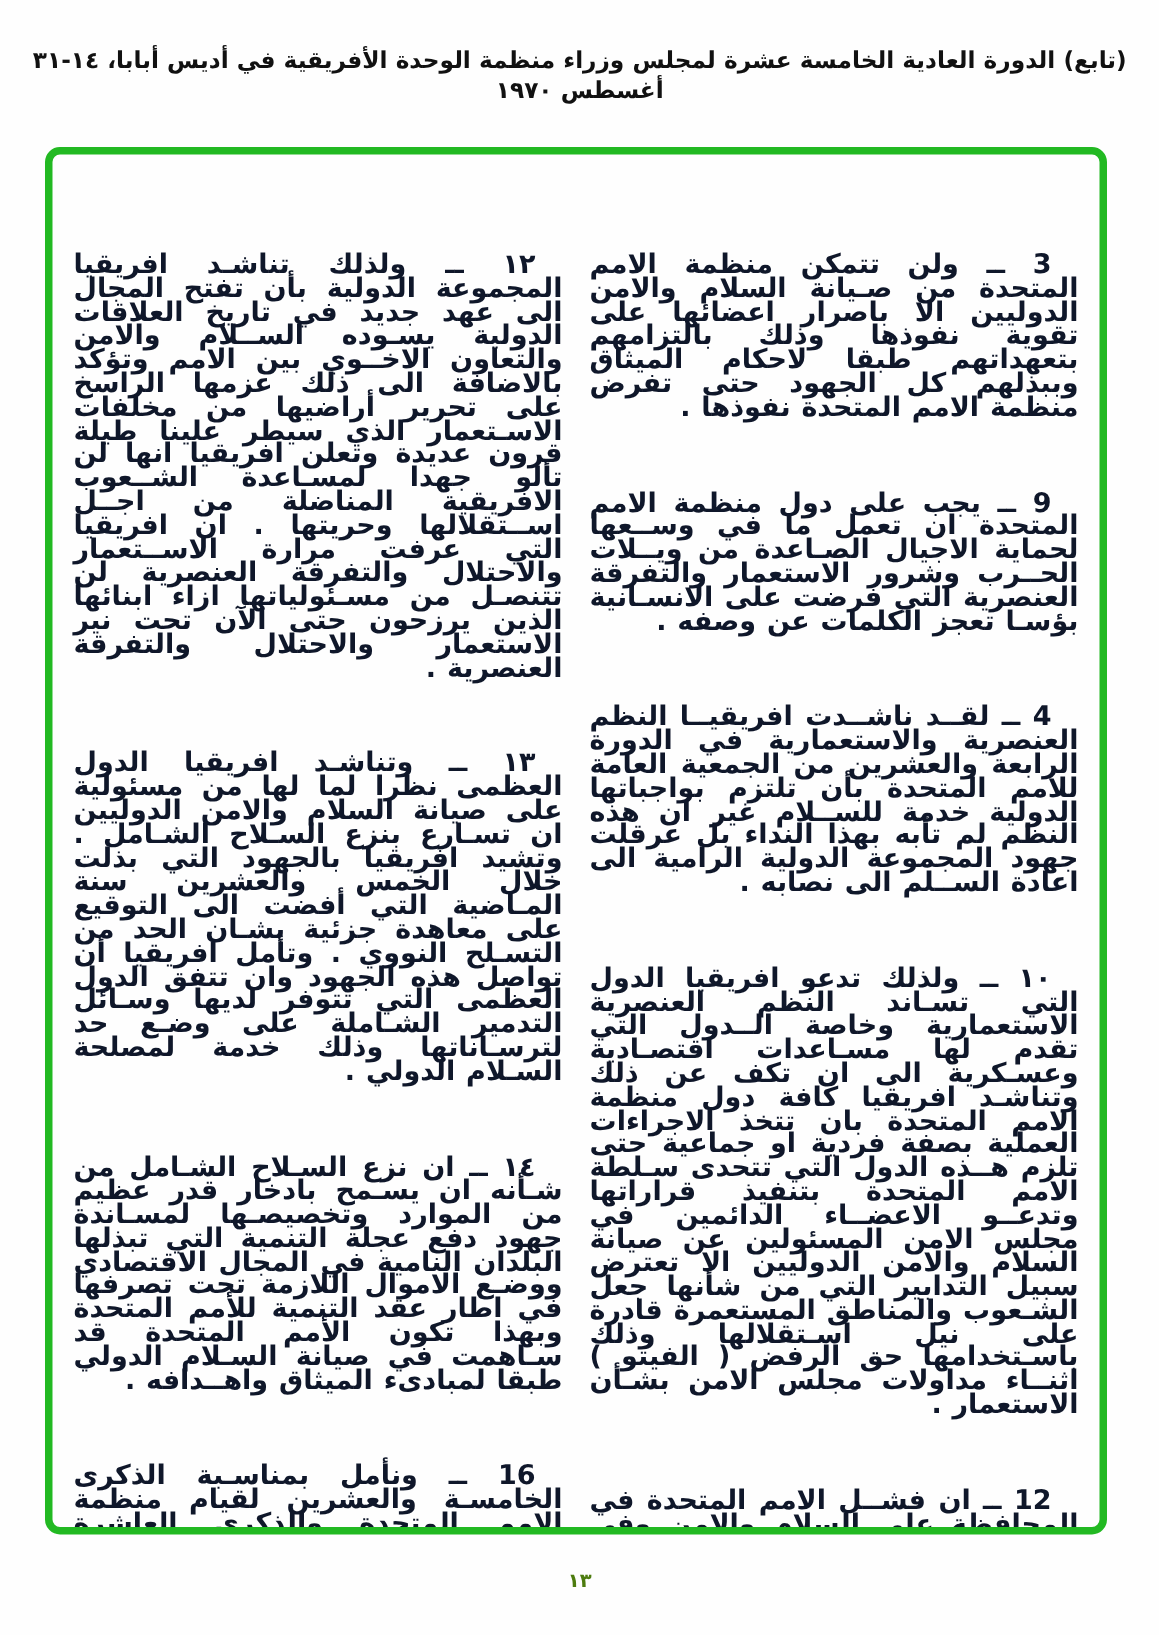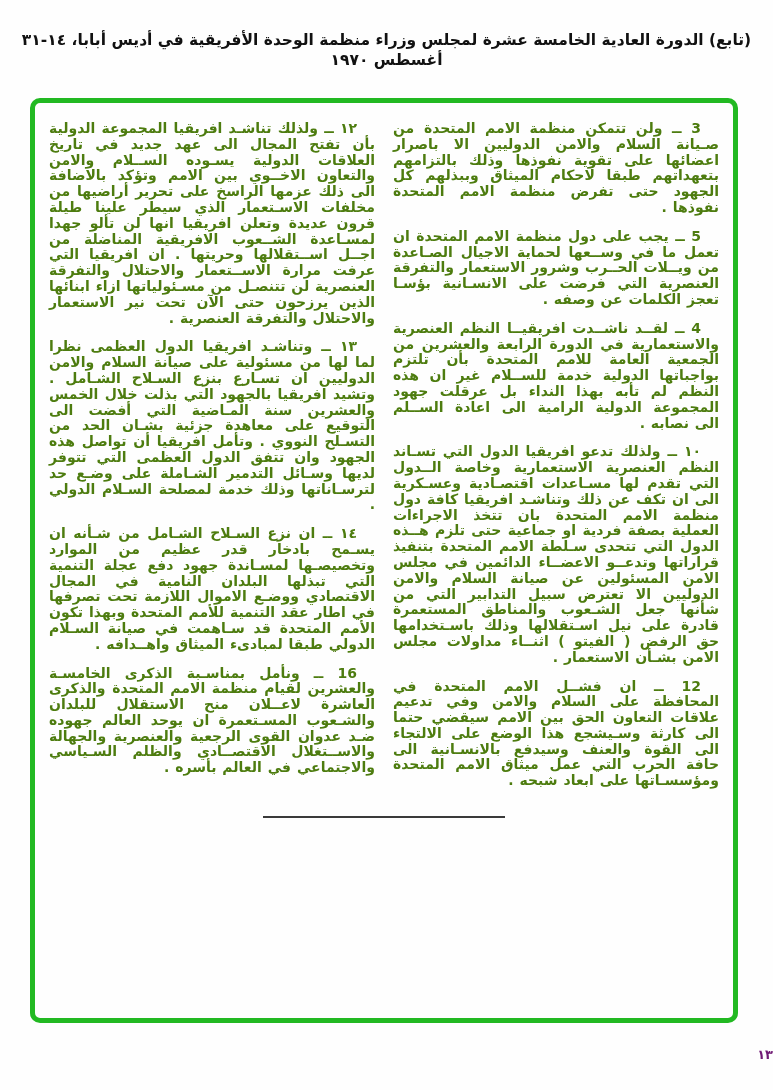--- a/index.html
+++ b/index.html
@@ -50,59 +50,60 @@
     display: flex;
     flex-direction: row; 
     gap: 18px;
     direction: rtl;
   }
   .col { flex: 1 1 0; min-width: 0; }
   .col p {
     direction: rtl;
     text-align: justify;
     text-indent: 18px;
-    font-size: 14px;
+    font-size: 18px;
     font-weight: bold;
     line-height: 15.8px;
-    color: #4d7c0f;
+    color: #0f172a;
     margin-bottom: 13px;
     word-spacing: 1px;
+    margin-top: 48px;
   }
   
   .footnote-divider {
     width: 242px;
     height: 2px;
     background: #3a3a3a;
     margin: 14px auto 0 auto;
   }
   .page-number {
     position: absolute;
     bottom: 28px;
     left: 0; right: 0;
-    text-align: right;
+    text-align: center;
     font-size: 13px;
     font-weight: bold;
-    color: #701a75;
+    color: #4d7c0f;
   }
 </style>
 </head>
 <body>
 
 <div class="page">
 
   <div class="header">
     <div class="header-title">(تابع) الدورة العادية الخامسة عشرة لمجلس وزراء منظمة الوحدة الأفريقية في أديس أبابا، ١٤-٣١ أغسطس ١٩٧٠</div>
   </div>
 
   <div class="frame">
     <div class="columns">
 
       <div class="col">
         <p>3 ــ ولن تتمكن منظمة الامم المتحدة من صـيانة السلام والامن الدوليين الا باصرار اعضائها على تقوية نفوذها وذلك بالتزامهم بتعهداتهم طبقا لاحكام الميثاق وببذلهم كل الجهود حتى تفرض منظمة الامم المتحدة نفوذها .</p>
-        <p>5 ــ يجب على دول منظمة الامم المتحدة ان تعمل ما في وســعها لحماية الاجيال الصـاعدة من ويــلات الحــرب وشرور الاستعمار والتفرقة العنصرية التي فرضت على الانسـانية بؤسـا تعجز الكلمات عن وصفه .</p>
+        <p>9 ــ يجب على دول منظمة الامم المتحدة ان تعمل ما في وســعها لحماية الاجيال الصـاعدة من ويــلات الحــرب وشرور الاستعمار والتفرقة العنصرية التي فرضت على الانسـانية بؤسـا تعجز الكلمات عن وصفه .</p>
         <p>4 ــ لقــد ناشــدت افريقيــا النظم العنصرية والاستعمارية في الدورة الرابعة والعشرين من الجمعية العامة للامم المتحدة بأن تلتزم بواجباتها الدولية خدمة للســلام غير ان هذه النظم لم تأبه بهذا النداء بل عرقلت جهود المجموعة الدولية الرامية الى اعادة الســلم الى نصابه .</p>
         <p>١٠ ــ ولذلك تدعو افريقيا الدول التي تسـاند النظم العنصرية الاستعمارية وخاصة الــدول التي تقدم لها مسـاعدات اقتصـادية وعسـكرية الى ان تكف عن ذلك وتناشـد افريقيا كافة دول منظمة الامم المتحدة بان تتخذ الاجراءات العملية بصفة فردية او جماعية حتى تلزم هــذه الدول التي تتحدى سـلطة الامم المتحدة بتنفيذ قراراتها وتدعــو الاعضــاء الدائمين في مجلس الامن المسئولين عن صيانة السلام والامن الدوليين الا تعترض سبيل التدابير التي من شأنها جعل الشـعوب والمناطق المستعمرة قادرة على نيل اسـتقلالها وذلك باسـتخدامها حق الرفض ( الفيتو ) اثنــاء مداولات مجلس الامن بشـأن الاستعمار .</p>
         <p>12 ــ ان فشــل الامم المتحدة في المحافظة على السلام والامن وفي تدعيم علاقات التعاون الحق بين الامم سيقضي حتما الى كارثة وسـيشجع هذا الوضع على الالتجاء الى القوة والعنف وسيدفع بالانسـانية الى حافة الحرب التي عمل ميثاق الامم المتحدة ومؤسسـاتها على ابعاد شبحه .</p>
       </div>
 
       <div class="col">
         <p>١٢ ــ ولذلك تناشـد افريقيا المجموعة الدولية بأن تفتح المجال الى عهد جديد في تاريخ العلاقات الدولية يسـوده الســلام والامن والتعاون الاخــوي بين الامم وتؤكد بالاضافة الى ذلك عزمها الراسخ على تحرير أراضيها من مخلفات الاسـتعمار الذي سيطر علينا طيلة قرون عديدة وتعلن افريقيا انها لن تألو جهدا لمسـاعدة الشــعوب الافريقية المناضلة من اجــل اســتقلالها وحريتها . ان افريقيا التي عرفت مرارة الاســتعمار والاحتلال والتفرقة العنصرية لن تتنصـل من مسـئولياتها ازاء ابنائها الذين يرزحون حتى الآن تحت نير الاستعمار والاحتلال والتفرقة العنصرية .</p>
         <p>١٣ ــ وتناشـد افريقيا الدول العظمى نظرا لما لها من مسئولية على صيانة السلام والامن الدوليين ان تسـارع بنزع السـلاح الشـامل . وتشيد افريقيا بالجهود التي بذلت خلال الخمس والعشرين سنة المـاضية التي أفضت الى التوقيع على معاهدة جزئية بشـان الحد من التسـلح النووي . وتأمل افريقيا أن تواصل هذه الجهود وان تتفق الدول العظمى التي تتوفر لديها وسـائل التدمير الشـاملة على وضـع حد لترسـاناتها وذلك خدمة لمصلحة السـلام الدولي .</p>
         <p>١٤ ــ ان نزع السـلاح الشـامل من شـأنه ان يسـمح بادخار قدر عظيم من الموارد وتخصيصـها لمسـاندة جهود دفع عجلة التنمية التي تبذلها البلدان النامية في المجال الاقتصادي ووضـع الاموال اللازمة تحت تصرفها في اطار عقد التنمية للأمم المتحدة وبهذا تكون الأمم المتحدة قد سـاهمت في صيانة السـلام الدولي طبقا لمبادىء الميثاق واهــدافه .</p>
         <p>16 ــ ونأمل بمناسـبة الذكرى الخامسـة والعشرين لقيام منظمة الامم المتحدة والذكرى العاشرة لاعــلان منح الاستقلال للبلدان والشـعوب المسـتعمرة ان يوحد العالم جهوده ضـد عدوان القوى الرجعية والعنصرية والجهالة والاســتغلال الاقتصــادي والظلم السـياسي والاجتماعي في العالم بأسره .</p>

